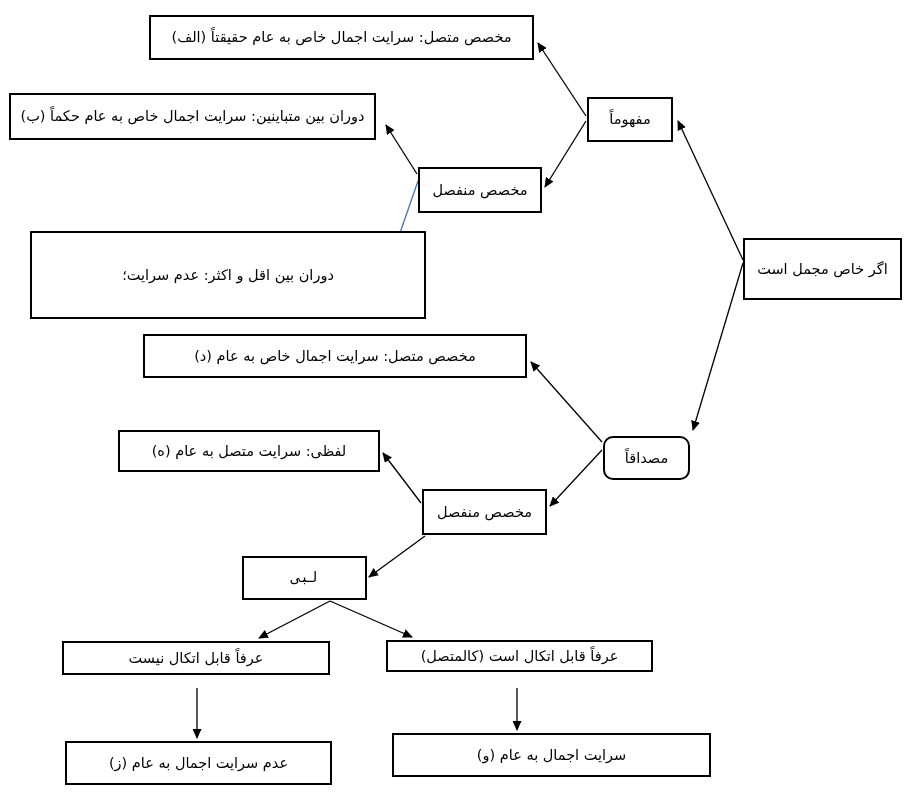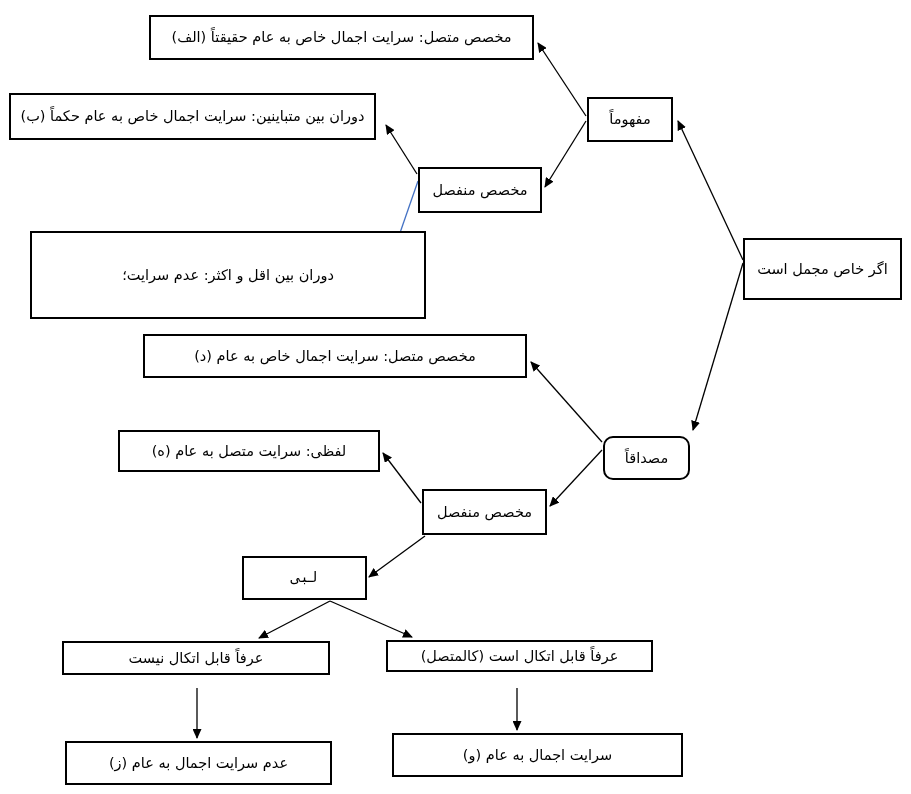--- a/index.html
+++ b/index.html
@@ -49,21 +49,21 @@
   #node-mafhuman { left:587px; top:97px;  width:86px;  height:45px; }
   #node-root     { left:743px; top:238px; width:159px; height:62px; }
   #node-d        { left:143px; top:334px; width:384px; height:44px; }
   #node-mesdaqan { left:603px; top:436px; width:87px;  height:44px;border-radius:10px; }
   #node-e        { left:118px; top:430px; width:262px; height:42px; }
   #node-sep2     { left:422px; top:489px; width:125px; height:46px; }
   #node-labbi    { left:242px; top:556px; width:125px; height:44px;font-family:Liberation Mono, monospace; }
   #node-notrel   { left:62px;  top:641px; width:268px; height:34px; }
   #node-rel      { left:386px; top:640px; width:267px; height:32px; }
   #node-z        { left:65px;  top:741px; width:267px; height:44px; }
-  #node-w        { left:392px; top:733px; width:291px; height:44px; }
+  #node-w        { left:392px; top:733px; width:319px; height:44px; }
 </style>
 </head>
 <body>
 
 <div class="canvas">
 
   <svg class="arrows" viewBox="0 0 911 794" xmlns="http://www.w3.org/2000/svg">
     <defs>
       <marker id="ah-black" markerWidth="11" markerHeight="9" refX="9" refY="4.5" orient="auto" markerUnits="userSpaceOnUse">
         <path d="M0,0 L10,4.5 L0,9 z" fill="#000000"></path>

